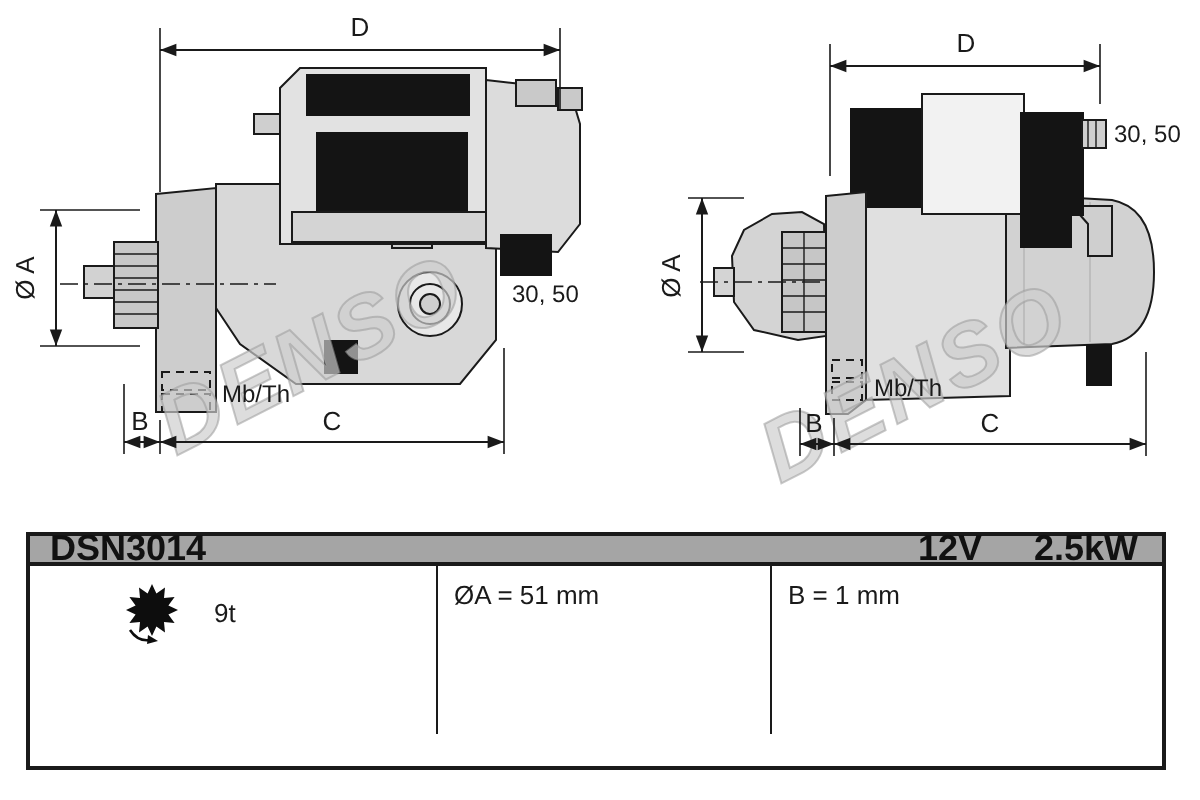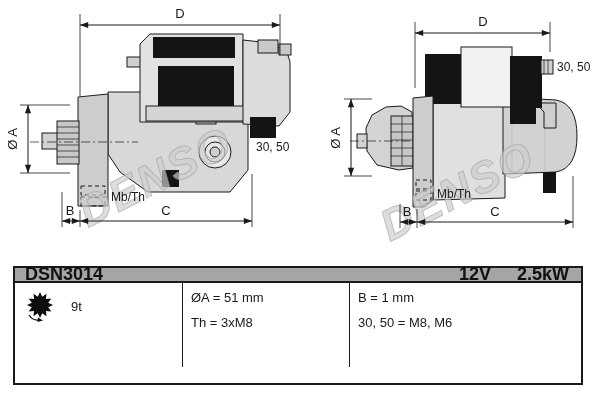--- a/index.html
+++ b/index.html
@@ -21,21 +21,21 @@
     position:absolute;left:13px;top:266px;width:570px;height:119px;
     border:2px solid #1a1a1a;box-sizing:border-box;background:#fff;
   }
   .spec-header{
     height:15px;background:#a5a5a5;border-bottom:2px solid #1a1a1a;
     display:flex;align-items:center;box-sizing:border-box;
     padding:0 12px 0 10px;font-weight:bold;font-size:18px;color:#111;
   }
   .spec-header .model{margin-right:auto;}
   .spec-header .voltage{margin-right:26px;}
-  .spec-body{display:flex;height:84px;}
+  .spec-body{display:flex;height:84px;padding-left:36px;}
   .col{box-sizing:border-box;padding:7px 8px 0 8px;}
   .col1{width:167px;}
   .col2{width:167px;border-left:1.5px solid #1a1a1a;}
   .col3{flex:1;border-left:1.5px solid #1a1a1a;}
   .spec-line{font-size:13px;margin-bottom:10px;white-space:nowrap;}
   .spec-line b{font-weight:normal;}
   .pinion-row{display:flex;align-items:center;font-size:13px;margin:0 0 4px 2px;}
   .pinion-row .gear{margin-right:16px;}
 </style>
 </head>
@@ -198,26 +198,20 @@
           <path d="M4,25 Q8,31 14,30" fill="none" stroke="#0d0d0d" stroke-width="1.3"></path>
           <polygon fill="#0d0d0d" points="13,27.5 18,30.5 12.5,32"></polygon>
         </svg>
         <span>9t</span>
       </div>
     </div>
     <div class="col col2">
       <div class="spec-line">
         <b>ØA</b> <span>= 51 mm</span>
       </div>
-      <div class="spec-line">
-        <b>Th</b> <span>= 3xM8</span>
-      </div>
     </div>
     <div class="col col3">
       <div class="spec-line">
         <b>B</b> <span>= 1 mm</span>
       </div>
-      <div class="spec-line">
-        <b>30, 50</b> <span>= M8, M6</span>
-      </div>
     </div>
   </div>
 </div>
 
 </body></html>

